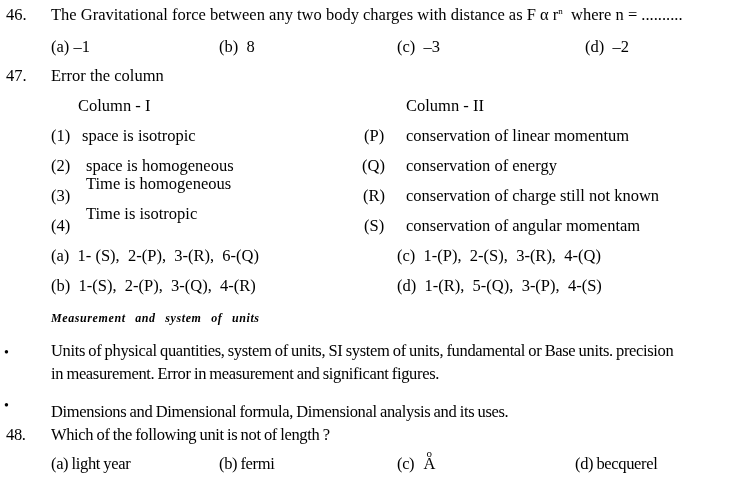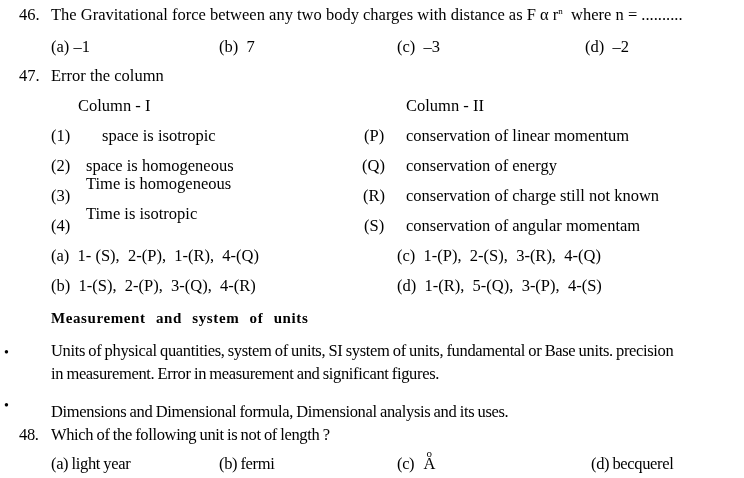--- a/index.html
+++ b/index.html
@@ -2,72 +2,72 @@
 <html><head>
   <meta charset="utf-8">
   <style>
     html, body { margin: 0; padding: 0; background: #ffffff; }
     body {
       width: 744px; height: 478px; position: relative; overflow: hidden;
       font-family: "Liberation Serif", serif; color: #000;
       font-size: 16.5px;
     }
     .abs { position: absolute; white-space: nowrap; line-height: 20px; }
-    .qnum { left: 19px; }
+    .qnum { left: 6px; }
     .stem { left: 51px; }
     .sup { font-size: 9px; vertical-align: 6px; }
-    .heading { font-weight: bold; font-size: 15px; letter-spacing: 0.6px; word-spacing: 6px; }
+    .heading { font-weight: bold; font-size: 12px; letter-spacing: 0.6px; word-spacing: 6px; font-style: italic; }
     .bullet { left: 4px; font-size: 14px; }
     .body-text { left: 51px; }
     .condensed { letter-spacing: -0.35px; word-spacing: -0.5px; }
     .angstrom { position: relative; display: inline-block; }
     .angstrom .ring { position: absolute; left: 3px; top: -11px; font-size: 11px; }
   </style>
 </head>
 <body>
 
 <div>
   <span class="abs qnum" style="top:5px">46.</span>
   <span class="abs stem" style="top:1px"><span>The Gravitational force between any two body charges with distance as </span><span><span>F α r</span><span class="sup">n</span></span><span style="white-space:pre">  where n = ..........</span></span>
   <span class="abs" style="top:37px; left:51px; white-space:pre">(a) –1</span>
-  <span class="abs" style="top:37px; left:219px; white-space:pre">(b)  7</span>
+  <span class="abs" style="top:37px; left:219px; white-space:pre">(b)  8</span>
   <span class="abs" style="top:37px; left:397px; white-space:pre">(c)  –3</span>
   <span class="abs" style="top:37px; left:585px; white-space:pre">(d)  –2</span>
 </div>
 
 <div>
   <span class="abs qnum" style="top:66px">47.</span>
   <span class="abs stem" style="top:66px">Error the column</span>
 
   <span class="abs" style="top:96px; left:78px">Column - I</span>
   <span class="abs" style="top:96px; left:406px">Column - II</span>
 
   <div>
     <span class="abs" style="top:126px; left:51px">(1)</span>
-    <span class="abs" style="top:126px; left:102px">space is isotropic</span>
+    <span class="abs" style="top:126px; left:82px">space is isotropic</span>
     <span class="abs" style="top:156px; left:51px">(2)</span>
     <span class="abs" style="top:156px; left:86px">space is homogeneous</span>
     <span class="abs" style="top:186px; left:51px">(3)</span>
     <span class="abs" style="top:174px; left:86px">Time is homogeneous</span>
     <span class="abs" style="top:216px; left:51px">(4)</span>
     <span class="abs" style="top:204px; left:86px">Time is isotropic</span>
   </div>
 
   <div>
     <span class="abs" style="top:126px; left:364px">(P)</span>
     <span class="abs" style="top:126px; left:406px">conservation of linear momentum</span>
     <span class="abs" style="top:156px; left:362px">(Q)</span>
     <span class="abs" style="top:156px; left:406px">conservation of energy</span>
     <span class="abs" style="top:186px; left:363px">(R)</span>
     <span class="abs" style="top:186px; left:406px">conservation of charge still not known</span>
     <span class="abs" style="top:216px; left:364px">(S)</span>
     <span class="abs" style="top:216px; left:406px">conservation of angular momentam</span>
   </div>
 
-  <span class="abs" style="top:246px; left:51px; white-space:pre">(a)  1- (S),  2-(P),  1-(R),  4-(Q)</span>
+  <span class="abs" style="top:246px; left:51px; white-space:pre">(a)  1- (S),  2-(P),  3-(R),  6-(Q)</span>
   <span class="abs" style="top:246px; left:397px; white-space:pre">(c)  1-(P),  2-(S),  3-(R),  4-(Q)</span>
   <span class="abs" style="top:276px; left:51px; white-space:pre">(b)  1-(S),  2-(P),  3-(Q),  4-(R)</span>
   <span class="abs" style="top:276px; left:397px; white-space:pre">(d)  1-(R),  5-(Q),  3-(P),  4-(S)</span>
 </div>
 
 <div>
   <span class="abs heading" style="top:308px; left:51px">Measurement and system of units</span>
 
   <span class="abs bullet" style="top:343px">•</span>
   <span class="abs body-text condensed" style="top:341px">Units of physical quantities, system of units, SI system of units, fundamental or Base units. precision</span>
@@ -80,14 +80,14 @@
 <div>
   <span class="abs qnum condensed" style="top:425px">48.</span>
   <span class="abs stem condensed" style="top:425px">Which of the following unit is not of length ?</span>
 
   <span class="abs condensed" style="top:454px; left:51px">(a) light year</span>
   <span class="abs condensed" style="top:454px; left:219px">(b) fermi</span>
   <span class="abs condensed" style="top:454px; left:397px">
     <span>(c)</span>
     <span class="angstrom" style="margin-left:6px"><span class="ring">o</span><span>A</span></span>
   </span>
-  <span class="abs condensed" style="top:454px; left:591px">(d) becquerel</span>
+  <span class="abs condensed" style="top:454px; left:575px">(d) becquerel</span>
 </div>
 
 </body></html>

